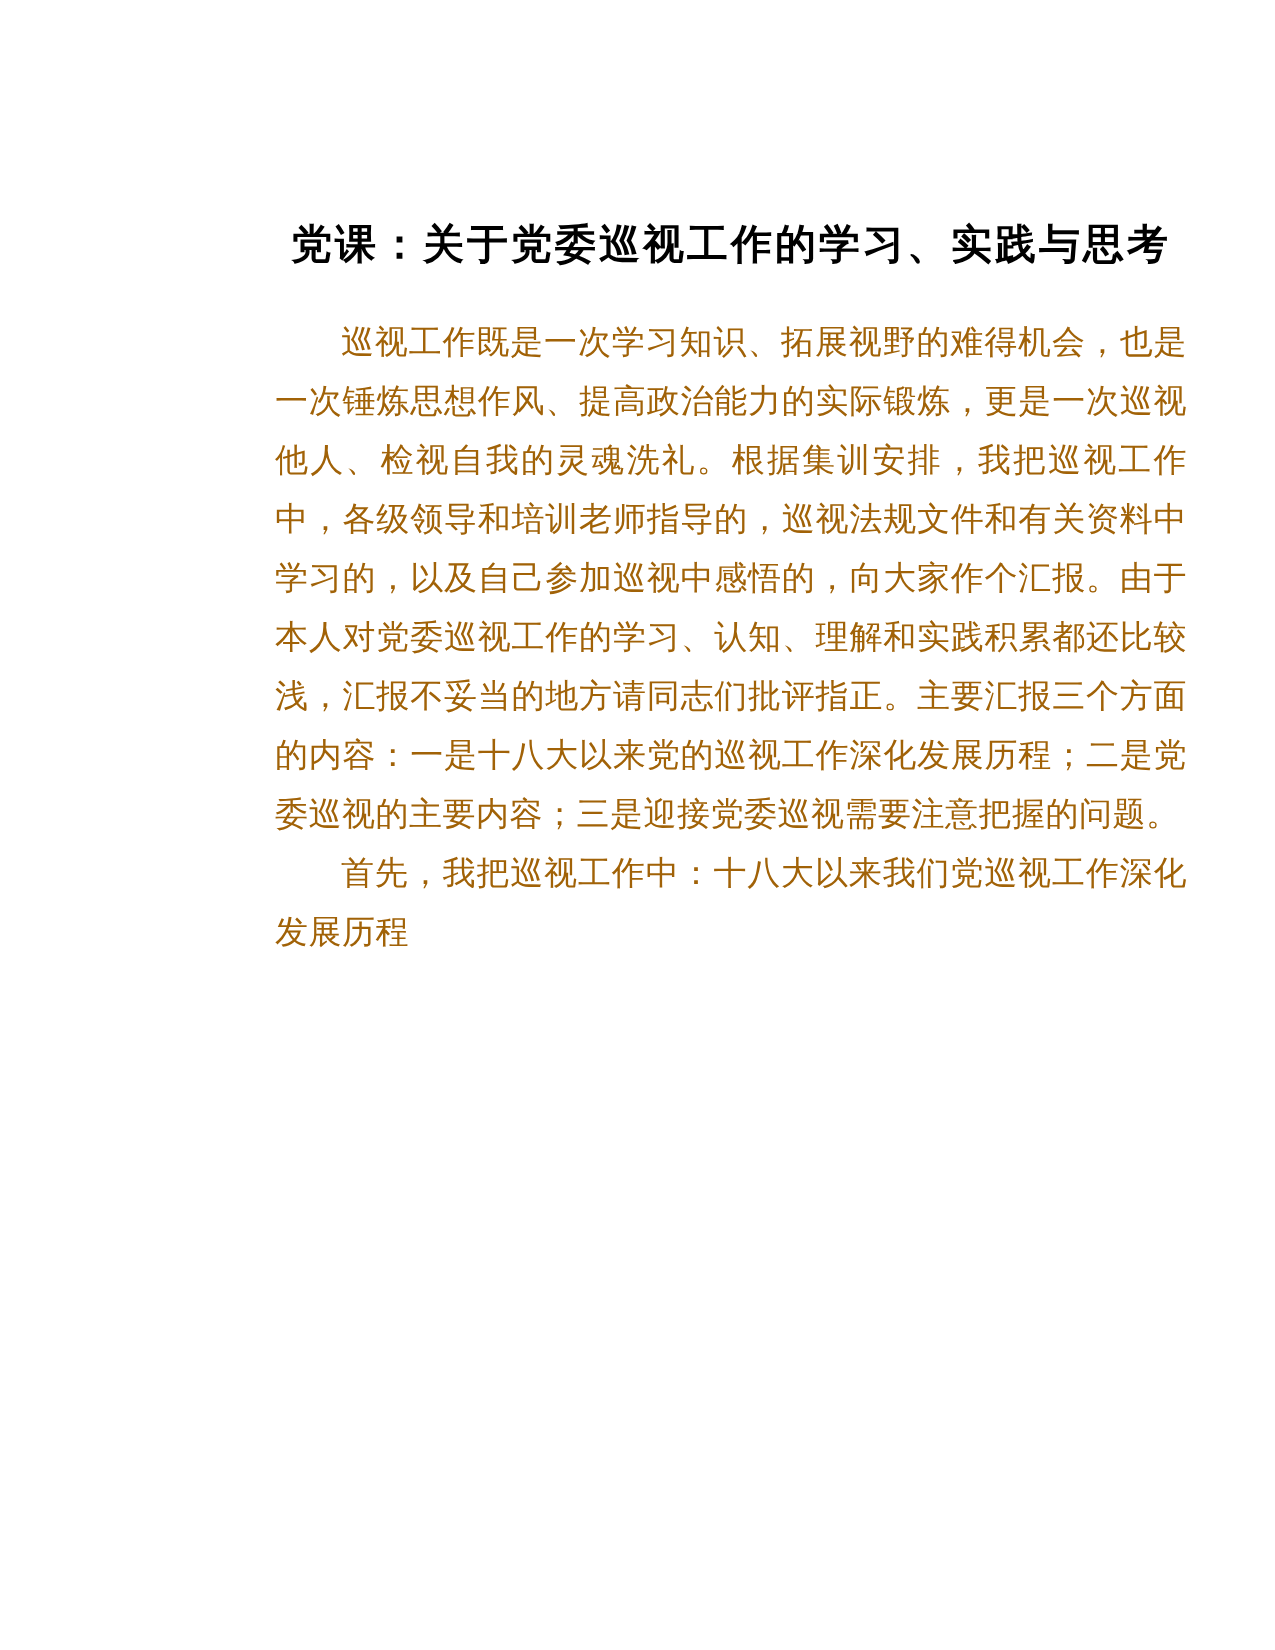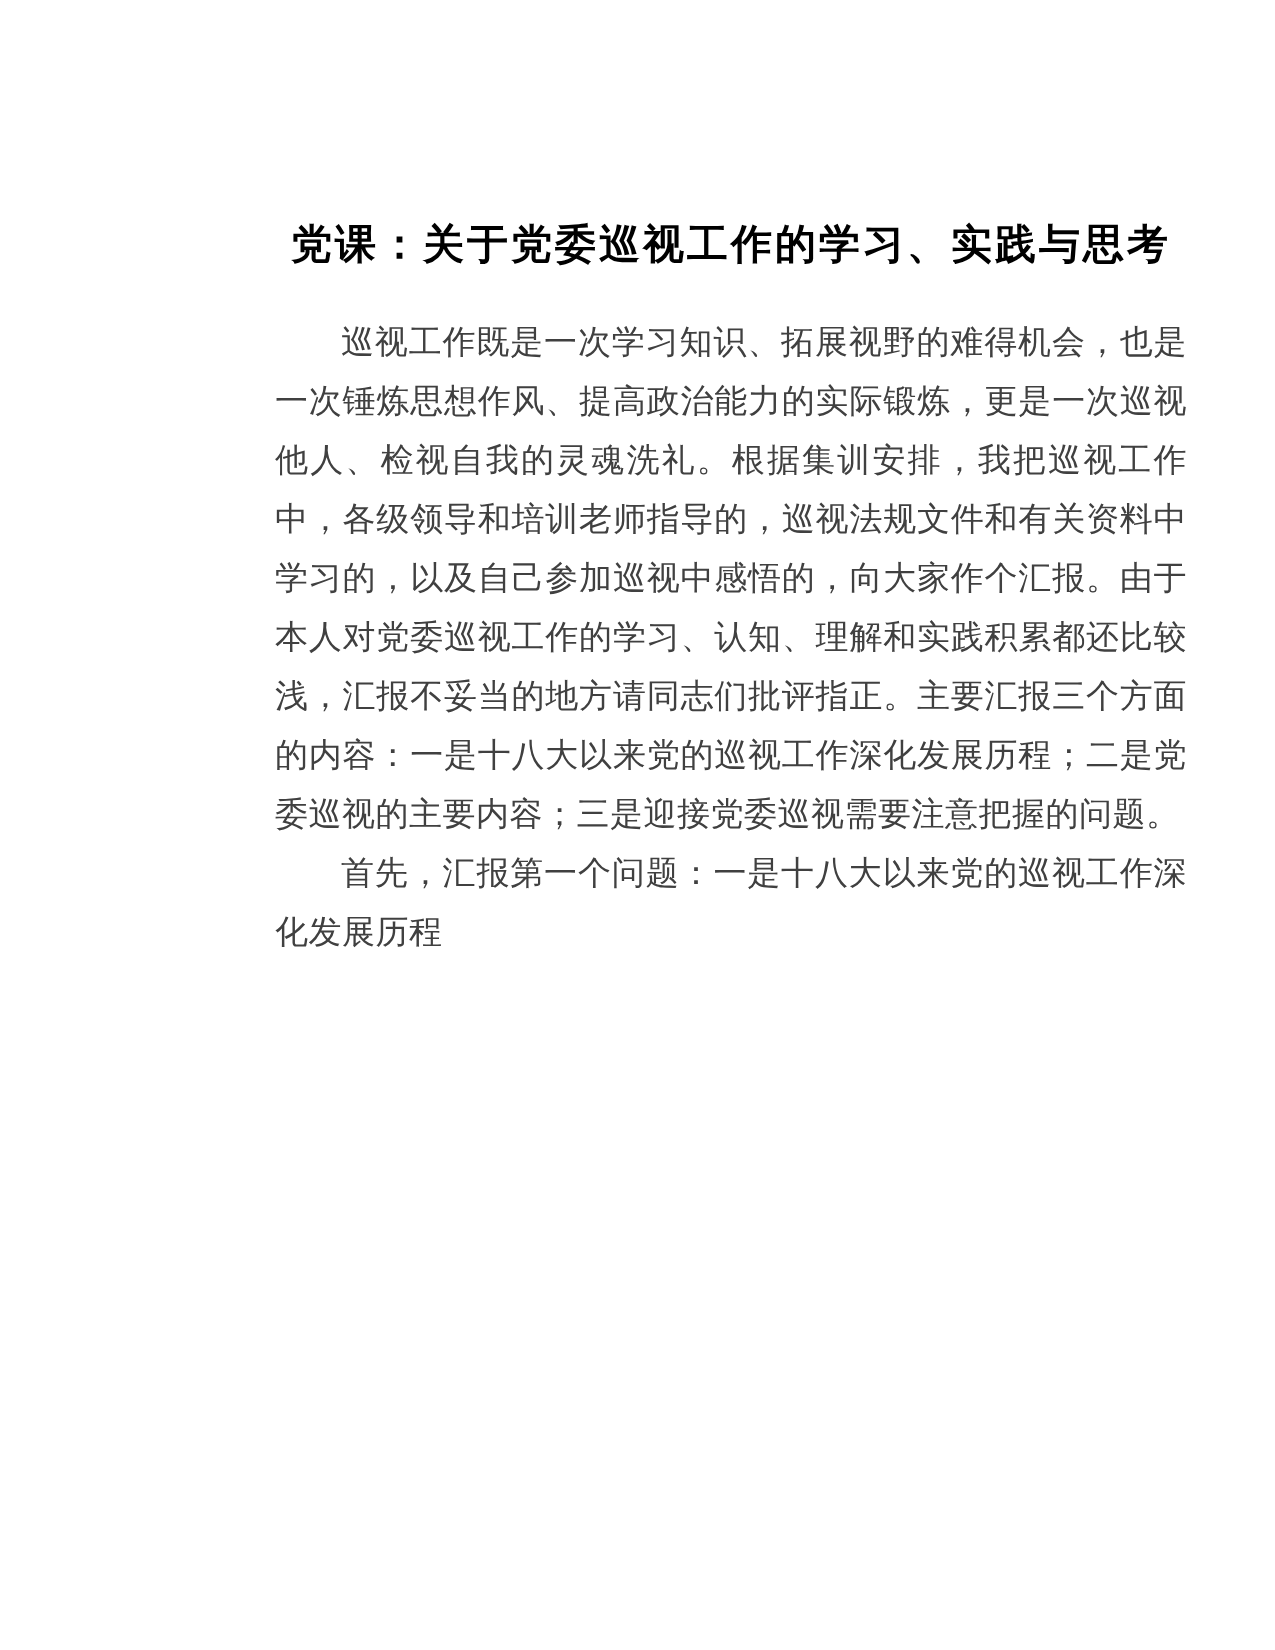--- a/index.html
+++ b/index.html
@@ -31,25 +31,25 @@
     margin-bottom: 36px;
     white-space: nowrap;
   }
   .para {
     font-size: 33px;
     line-height: 59px;
     letter-spacing: 0.5px;
     text-align: justify;
     text-justify: inter-ideograph;
     text-indent: 2em;
-    color: #404040;
+    color: #a16207;
   }
 </style>
 </head>
 <body>
 
 <div class="page">
   <div class="content">
     <h1 class="doc-title">党课：关于党委巡视工作的学习、实践与思考</h1>
     <p class="para">巡视工作既是一次学习知识、拓展视野的难得机会，也是一次锤炼思想作风、提高政治能力的实际锻炼，更是一次巡视他人、检视自我的灵魂洗礼。根据集训安排，我把巡视工作中，各级领导和培训老师指导的，巡视法规文件和有关资料中学习的，以及自己参加巡视中感悟的，向大家作个汇报。由于本人对党委巡视工作的学习、认知、理解和实践积累都还比较浅，汇报不妥当的地方请同志们批评指正。主要汇报三个方面的内容：一是十八大以来党的巡视工作深化发展历程；二是党委巡视的主要内容；三是迎接党委巡视需要注意把握的问题。</p>
-    <p class="para">首先，汇报第一个问题：一是十八大以来党的巡视工作深化发展历程</p>
+    <p class="para">首先，我把巡视工作中：十八大以来我们党巡视工作深化发展历程</p>
   </div>
 </div>
 
 </body></html>

